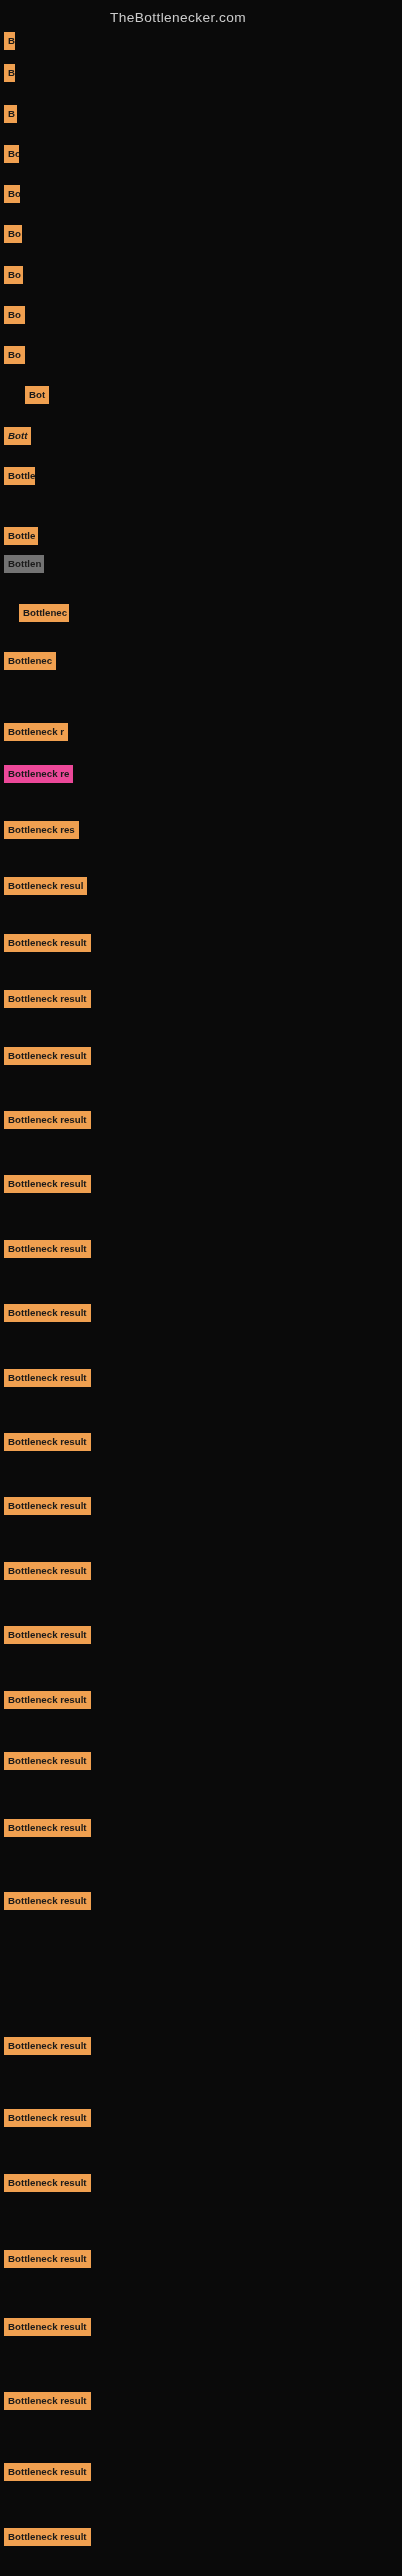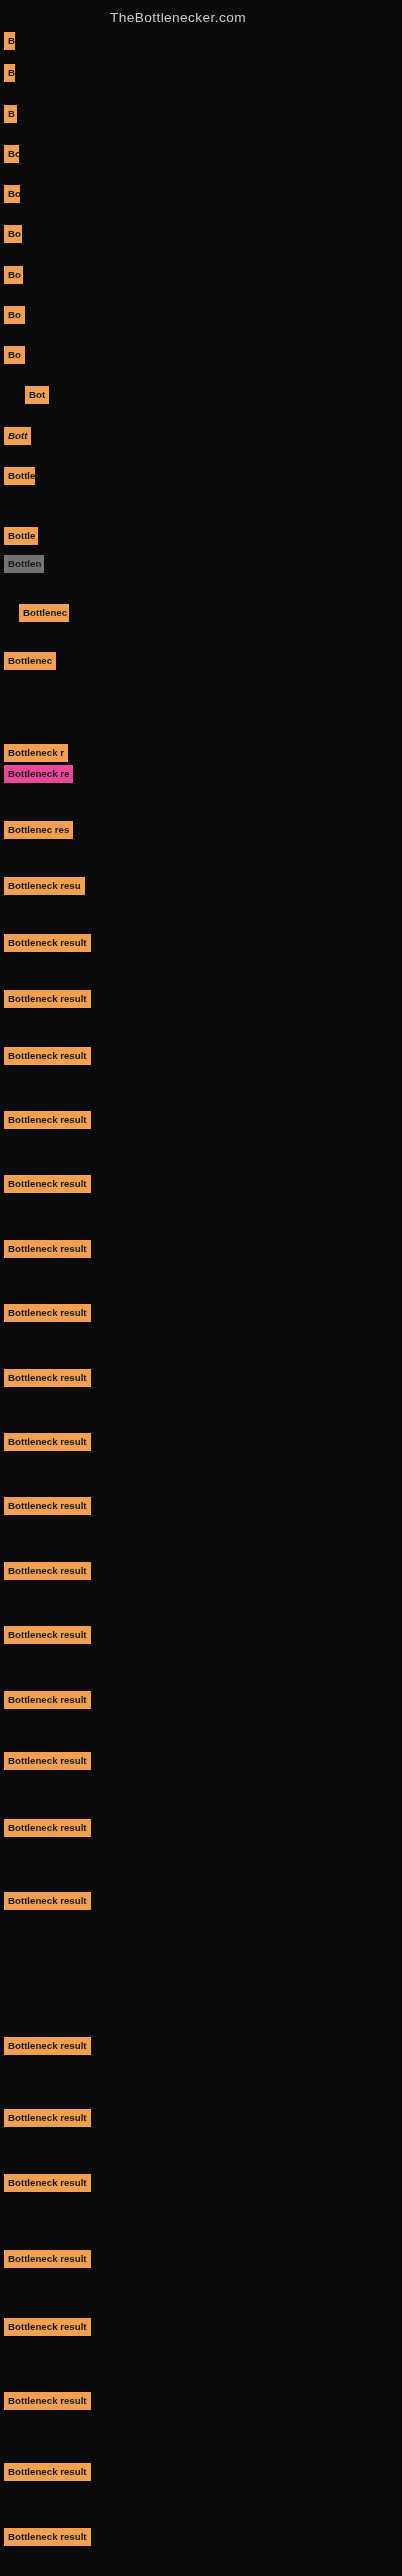--- a/index.html
+++ b/index.html
@@ -68,31 +68,31 @@
     </div>
     <div style="position: absolute; left: 4px; top: 555px; display: flex; align-items: center;">
       <span style="background-color: #737373; color: rgb(26, 26, 26); font-size: 9.7px; font-weight: bold; padding: 2.4px 4px; white-space: nowrap; overflow: hidden; max-width: 40px; display: inline-block; min-height: 16px; line-height: 1.4;">Bottlen</span>
     </div>
     <div style="position: absolute; left: 19px; top: 604px; display: flex; ">
       <span style="background-color: rgb(240, 160, 80); color: rgb(26, 26, 26); font-size: 9.7px; font-weight: bold; padding: 2.4px 4px; white-space: nowrap; overflow: hidden; max-width: 50px; display: inline-block; min-height: 16px; line-height: 1.4;">Bottlenec</span>
     </div>
     <div style="position: absolute; left: 4px; top: 652px; display: flex; align-items: center;">
       <span style="background-color: rgb(240, 160, 80); color: rgb(26, 26, 26); font-size: 9.7px; font-weight: bold; padding: 2.4px 4px; white-space: nowrap; overflow: hidden; max-width: 58px; display: inline-block; min-height: 16px; line-height: 1.4;">Bottlenec</span>
     </div>
-    <div style="position: absolute; left: 4px; top: 744px; display: flex; align-items: center;">
+    <div style="position: absolute; left: 4px; top: 723px; display: flex; align-items: center;">
       <span style="background-color: rgb(240, 160, 80); color: rgb(26, 26, 26); font-size: 9.7px; font-weight: bold; padding: 2.4px 4px; white-space: nowrap; overflow: hidden; max-width: 66px; display: inline-block; min-height: 16px; line-height: 1.4;">Bottleneck r</span>
     </div>
     <div style="position: absolute; left: 4px; top: 765px; display: flex; align-items: center;">
       <span style="background-color: #ec4899; color: rgb(26, 26, 26); font-size: 9.7px; font-weight: bold; padding: 2.4px 4px; white-space: nowrap; overflow: hidden; max-width: 72px; display: inline-block; min-height: 16px; line-height: 1.4;">Bottleneck re</span>
     </div>
     <div style="position: absolute; left: 4px; top: 821px; display: flex; align-items: center;">
-      <span style="background-color: rgb(240, 160, 80); color: rgb(26, 26, 26); font-size: 9.7px; font-weight: bold; padding: 2.4px 4px; white-space: nowrap; overflow: hidden; max-width: 79px; display: inline-block; min-height: 16px; line-height: 1.4;">Bottlenec res</span>
+      <span style="background-color: rgb(240, 160, 80); color: rgb(26, 26, 26); font-size: 9.7px; font-weight: bold; padding: 2.4px 4px; white-space: nowrap; overflow: hidden; max-width: 79px; display: inline-block; min-height: 16px; line-height: 1.4;">Bottleneck res</span>
     </div>
     <div style="position: absolute; left: 4px; top: 877px; display: flex; align-items: center;">
-      <span style="background-color: rgb(240, 160, 80); color: rgb(26, 26, 26); font-size: 9.7px; font-weight: bold; padding: 2.4px 4px; white-space: nowrap; overflow: hidden; max-width: 87px; display: inline-block; min-height: 16px; line-height: 1.4;">Bottleneck resu</span>
+      <span style="background-color: rgb(240, 160, 80); color: rgb(26, 26, 26); font-size: 9.7px; font-weight: bold; padding: 2.4px 4px; white-space: nowrap; overflow: hidden; max-width: 87px; display: inline-block; min-height: 16px; line-height: 1.4;">Bottleneck resul</span>
     </div>
     <div style="position: absolute; left: 4px; top: 934px; display: flex; align-items: center;">
       <span style="background-color: rgb(240, 160, 80); color: rgb(26, 26, 26); font-size: 9.7px; font-weight: bold; padding: 2.4px 4px; white-space: nowrap; overflow: hidden; max-width: 93px; display: inline-block; min-height: 16px; line-height: 1.4;">Bottleneck result</span>
     </div>
     <div style="position: absolute; left: 4px; top: 990px; display: flex; align-items: center;">
       <span style="background-color: rgb(240, 160, 80); color: rgb(26, 26, 26); font-size: 9.7px; font-weight: bold; padding: 2.4px 4px; white-space: nowrap; overflow: hidden; max-width: 100px; display: inline-block; min-height: 16px; line-height: 1.4;">Bottleneck result</span>
     </div>
     <div style="position: absolute; left: 4px; top: 1047px; display: flex; align-items: center;">
       <span style="background-color: rgb(240, 160, 80); color: rgb(26, 26, 26); font-size: 9.7px; font-weight: bold; padding: 2.4px 4px; white-space: nowrap; overflow: hidden; max-width: 106px; display: inline-block; min-height: 16px; line-height: 1.4;">Bottleneck result</span>
     </div>

